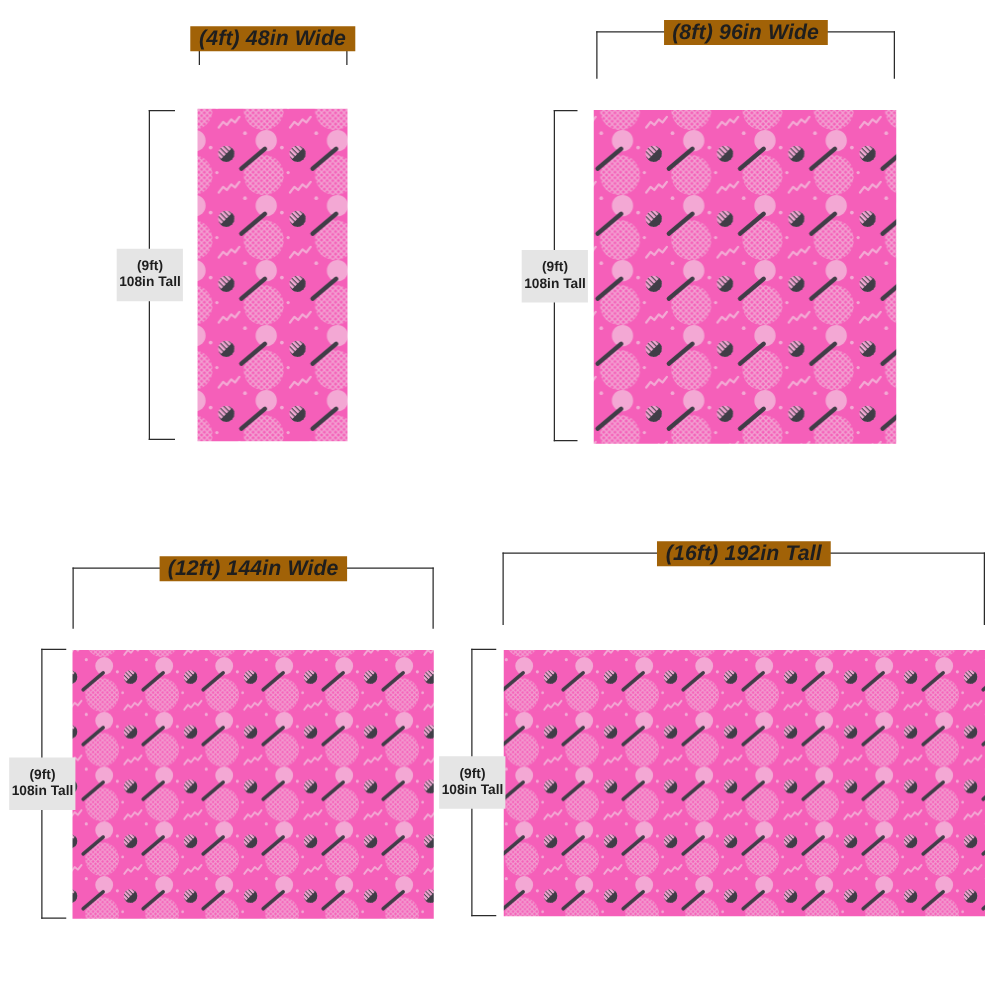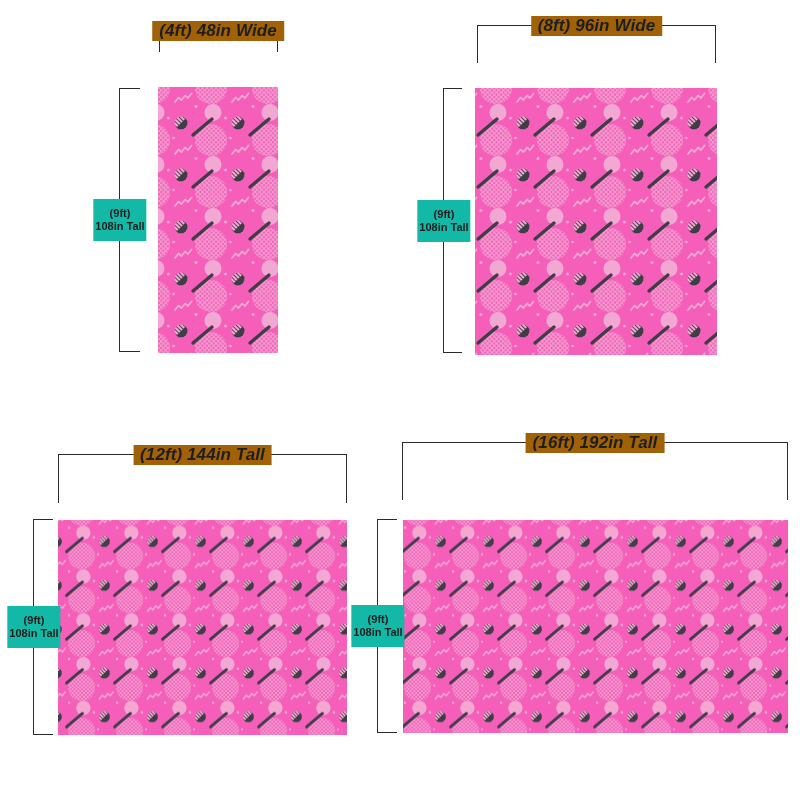--- a/index.html
+++ b/index.html
@@ -18,21 +18,21 @@
     position:absolute;left:50%;top:0;transform:translate(-50%,-50%);
     background:#a16207;padding:0 7px;white-space:nowrap;
     font-size:17px;font-weight:700;color:#1e1e1e;letter-spacing:0.1px;font-style:italic;
   }
   .hdim{position:absolute;border-left:1px solid #2b2b2b;z-index:2;}
   .hdim .tick{position:absolute;left:-1px;height:1px;background:#2b2b2b;}
   .hdim .tick.top{top:0;}
   .hdim .tick.bottom{bottom:0;}
   .hdim .label{
     position:absolute;top:50%;left:0;transform:translate(-50%,-50%);
-    background:#14b8a6;padding:8px 2px;text-align:center;white-space:nowrap;
+    background:#e5e5e5;padding:8px 2px;text-align:center;white-space:nowrap;
     font-size:11px;font-weight:700;color:#1e1e1e;line-height:13px;
   }
 
   
   #wdim-4ft {left:158.5px;top:30px; width:119px;} #wdim-4ft .tick{height:22px;}
   #hdim-4ft {left:119px; top:88px; height:264px;} #hdim-4ft .tick{width:21px;}
 
   #wdim-8ft {left:477px; top:25px; width:239px;} #wdim-8ft .tick{height:38px;}
   #hdim-8ft {left:443px; top:88px; height:265px;} #hdim-8ft .tick{width:19px;}
 
@@ -99,21 +99,21 @@
 </div>
 <div class="hdim" id="hdim-8ft">
   <div class="tick top"></div>
   <div class="tick bottom"></div>
   <span class="label"><span>(9ft)</span><br><span>108in Tall</span></span>
 </div>
 
 <div class="wdim" id="wdim-12ft">
   <div class="tick left"></div>
   <div class="tick right"></div>
-  <span class="label">(12ft) 144in Tall</span>
+  <span class="label">(12ft) 144in Wide</span>
 </div>
 <div class="hdim" id="hdim-12ft">
   <div class="tick top"></div>
   <div class="tick bottom"></div>
   <span class="label"><span>(9ft)</span><br><span>108in Tall</span></span>
 </div>
 
 <div class="wdim" id="wdim-16ft">
   <div class="tick left"></div>
   <div class="tick right"></div>

